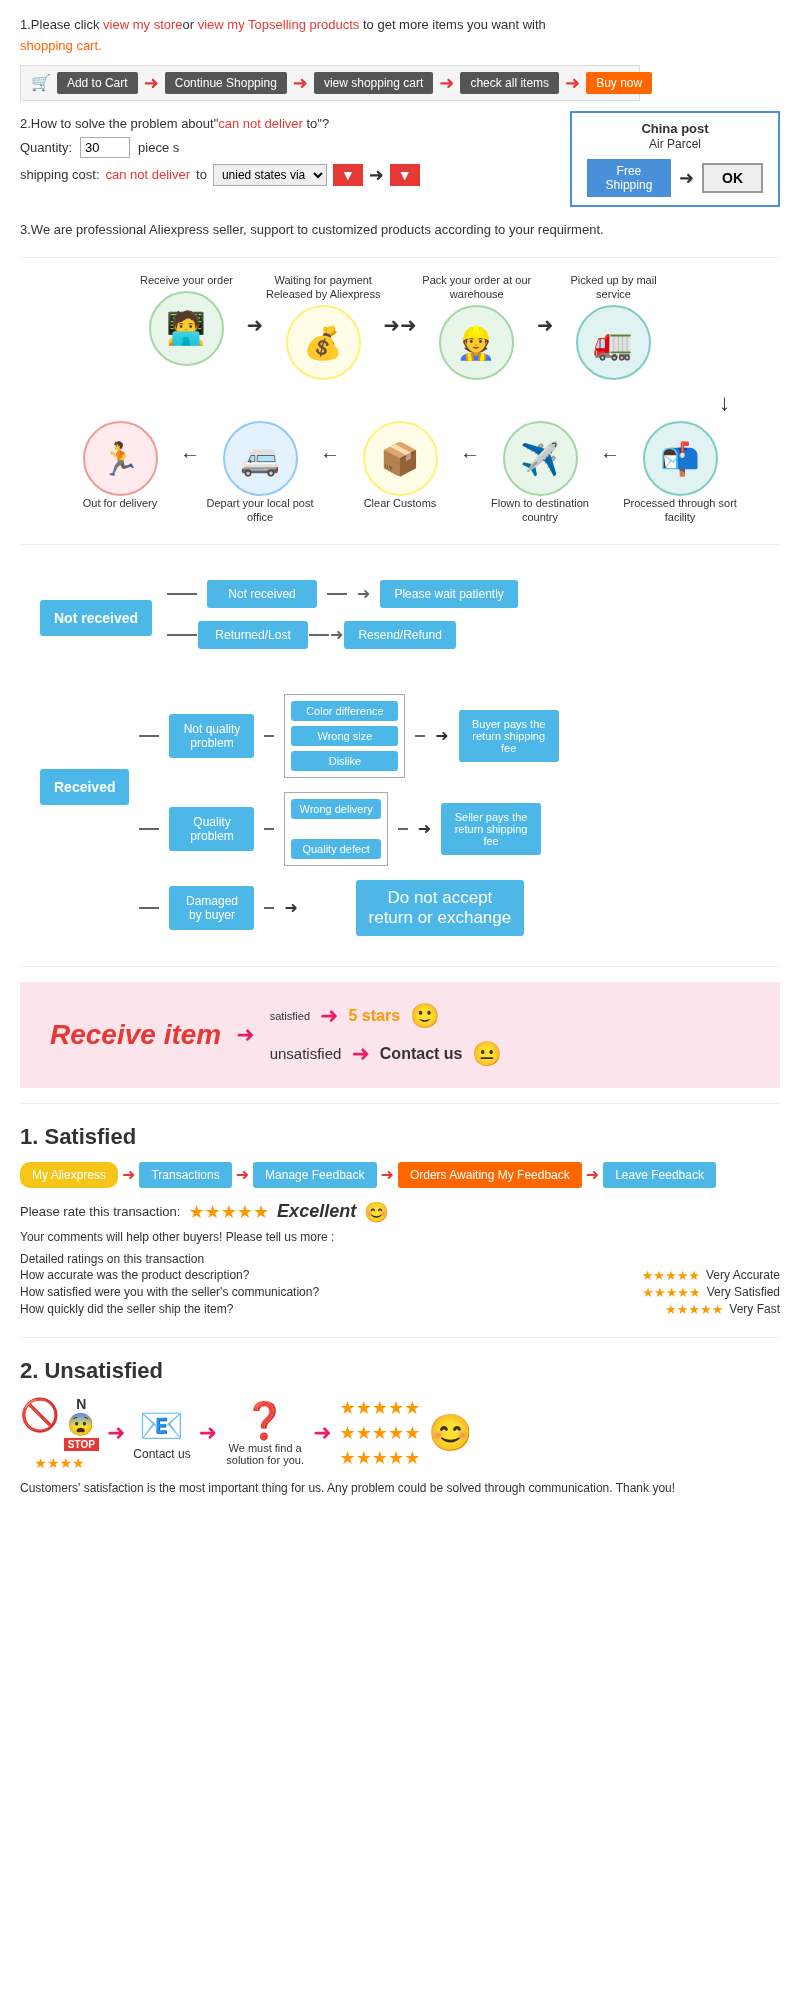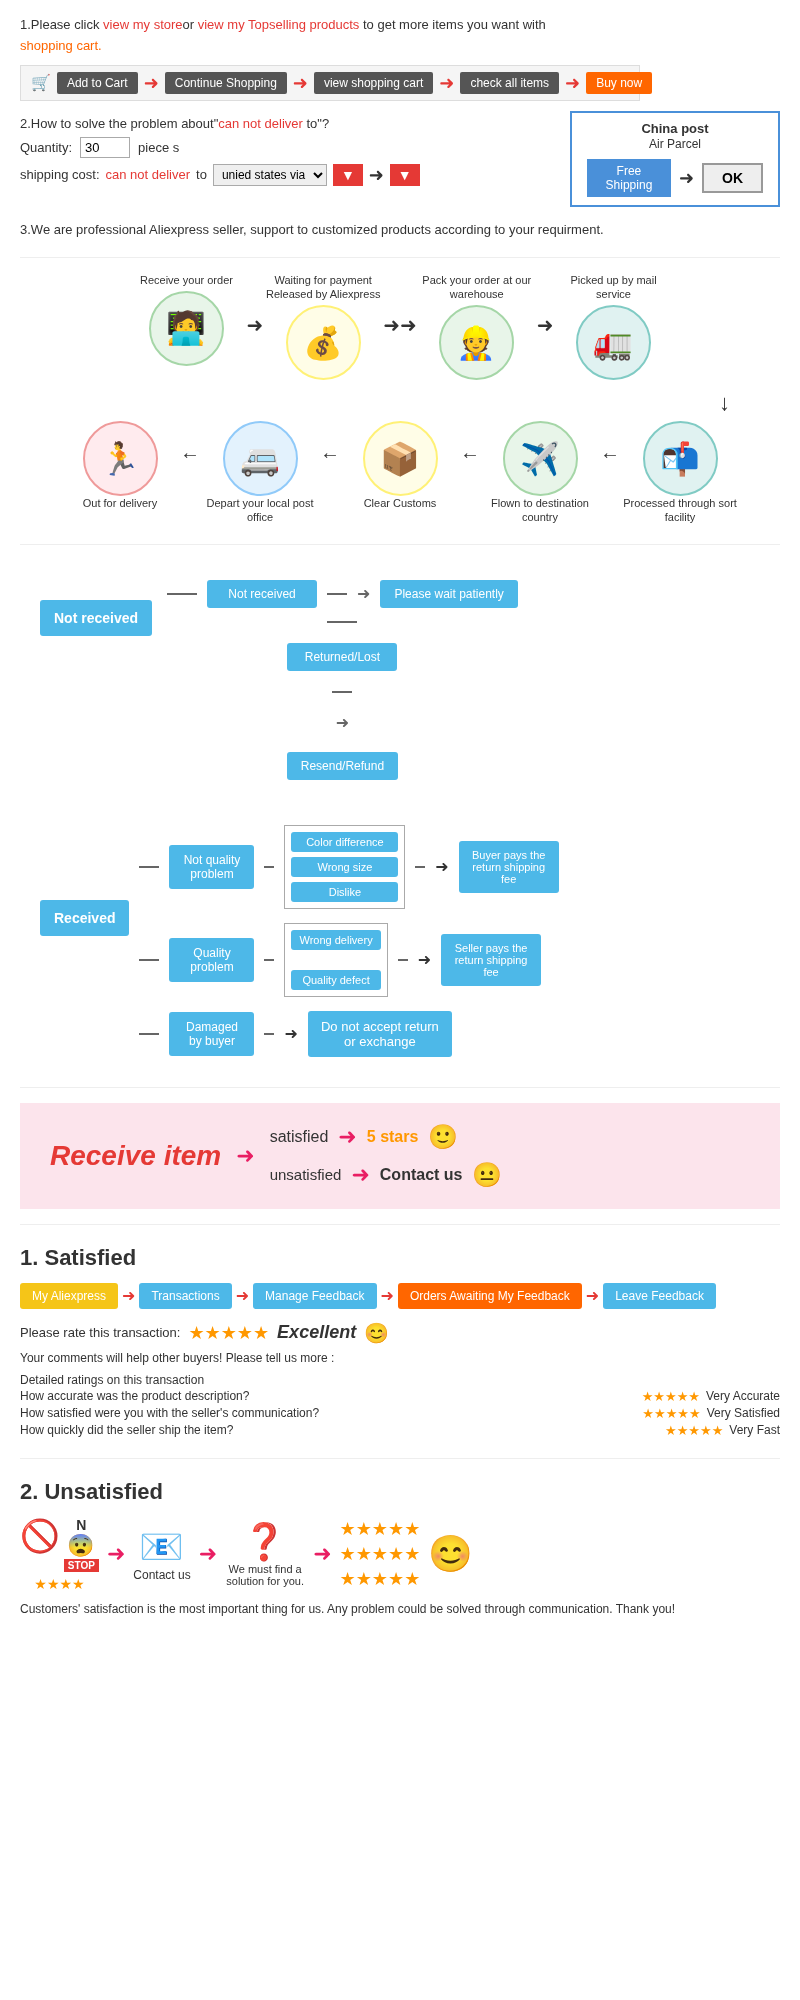--- a/index.html
+++ b/index.html
@@ -38,21 +38,21 @@
 
     
     .flowchart { margin: 20px 0; }
 
     
     .satisfied-section { margin: 20px 0; }
     .section-title { font-size: 22px; color: #333; margin-bottom: 12px; }
 
     .steps-bar { display: flex; align-items: center; gap: 0; margin-bottom: 12px; }
     .step-box { padding: 6px 12px; border-radius: 3px; font-size: 12px; white-space: nowrap; }
-    .step-yellow { background: #f5c518; color: #fff; }
+    .step-yellow { background: #f5c518; color: #fff; border-radius: 10px; }
     .step-blue { background: #4db8e8; color: #fff; }
     .step-orange { background: #ff6600; color: #fff; }
     .step-arrow { color: #e53935; font-size: 16px; margin: 0 4px; }
 
     .rate-row { display: flex; align-items: center; gap: 8px; margin: 6px 0; font-size: 13px; }
     .stars-orange { color: #ff9800; font-size: 18px; }
     .excellent-text { font-size: 18px; font-weight: bold; font-style: italic; color: #333; }
 
     .excellent-comment { color: #e53935; font-size: 12px; font-style: italic; margin: 6px 0; }
     .detail-row { display: flex; justify-content: space-between; margin: 2px 0; font-size: 12px; }
@@ -202,21 +202,21 @@
         <div style="background:#4db8e8; color:#fff; padding:10px 14px; border-radius:3px; font-size:14px; font-weight:bold;">Not received</div>
       </div>
       <div style="display:flex; flex-direction:column; gap:5px; margin-top:5px;">
         <div style="display:flex; align-items:center; gap:10px; margin-bottom:8px;">
           <div style="width:30px; height:2px; background:#666;"></div>
           <div style="background:#4db8e8; color:#fff; padding:7px 12px; border-radius:3px; font-size:12px; min-width:110px; text-align:center;">Not received</div>
           <div style="width:20px; height:2px; background:#666;"></div>
           <span style="font-size:16px; color:#666;">➜</span>
           <div style="background:#4db8e8; color:#fff; padding:7px 14px; border-radius:3px; font-size:12px; text-align:center;">Please wait patiently</div>
         </div>
-        <div style="display:flex; align-items:center; gap:20px;flex-direction:column;">
+        <div style="display:flex; align-items:center; gap:1px;">
           <div style="width:30px; height:2px; background:#666;"></div>
           <div style="background:#4db8e8; color:#fff; padding:7px 12px; border-radius:3px; font-size:12px; min-width:110px; text-align:center;">Returned/Lost</div>
           <div style="width:20px; height:2px; background:#666;"></div>
           <span style="font-size:16px; color:#666;">➜</span>
           <div style="background:#4db8e8; color:#fff; padding:7px 14px; border-radius:3px; font-size:12px; text-align:center;">Resend/Refund</div>
         </div>
       </div>
     </div>
   </div>
 
@@ -252,35 +252,35 @@
           <div style="width:10px; height:2px; background:#666;"></div>
           <span style="font-size:16px;">➜</span>
           <div style="background:#4db8e8; color:#fff; padding:8px 10px; border-radius:3px; font-size:11px; text-align:center; width:100px;">Seller pays the return shipping fee</div>
         </div>
 
         <div style="display:flex; align-items:center; gap:10px;">
           <div style="width:20px; height:2px; background:#666;"></div>
           <div style="background:#4db8e8; color:#fff; padding:8px 10px; border-radius:3px; font-size:12px; text-align:center; width:85px;">Damaged by buyer</div>
           <div style="width:10px; height:2px; background:#666;"></div>
           <span style="font-size:16px;">➜</span>
-          <div style="background:#4db8e8; color:#fff; padding:8px 10px; border-radius:3px; font-size:13px; text-align:center; width:144px;">Do not accept return or exchange</div>
+          <div style="background:#4db8e8; color:#fff; padding:8px 10px; border-radius:3px; font-size:17px; text-align:center; width:168px;margin-left:48px;">Do not accept return or exchange</div>
         </div>
 
       </div>
     </div>
   </div>
 
   <hr class="divider">
 
   <div style="background:#fce4ec; padding:20px 30px; margin:15px 0; display:flex; align-items:center; gap:15px;">
     <div style="font-size:28px; font-weight:bold; color:#e53935; font-style:italic;">Receive item</div>
     <div style="font-size:22px; color:#e91e63;">➜</div>
     <div style="display:flex; flex-direction:column; gap:10px;">
       <div style="display:flex; align-items:center; gap:10px;">
-        <span style="font-size:16px;">satisfied</span>
+        <span style="font-size:11px;">satisfied</span>
         <span style="font-size:22px; color:#e91e63;">➜</span>
         <span style="color:#ff9800; font-size:16px; font-weight:bold;">5 stars</span>
         <span style="font-size:24px;">🙂</span>
       </div>
       <div style="display:flex; align-items:center; gap:10px;">
         <span style="font-size:15px;">unsatisfied</span>
         <span style="font-size:22px; color:#e91e63;">➜</span>
         <span style="font-size:16px; font-weight:bold;">Contact us</span>
         <span style="font-size:24px;">😐</span>
       </div>

